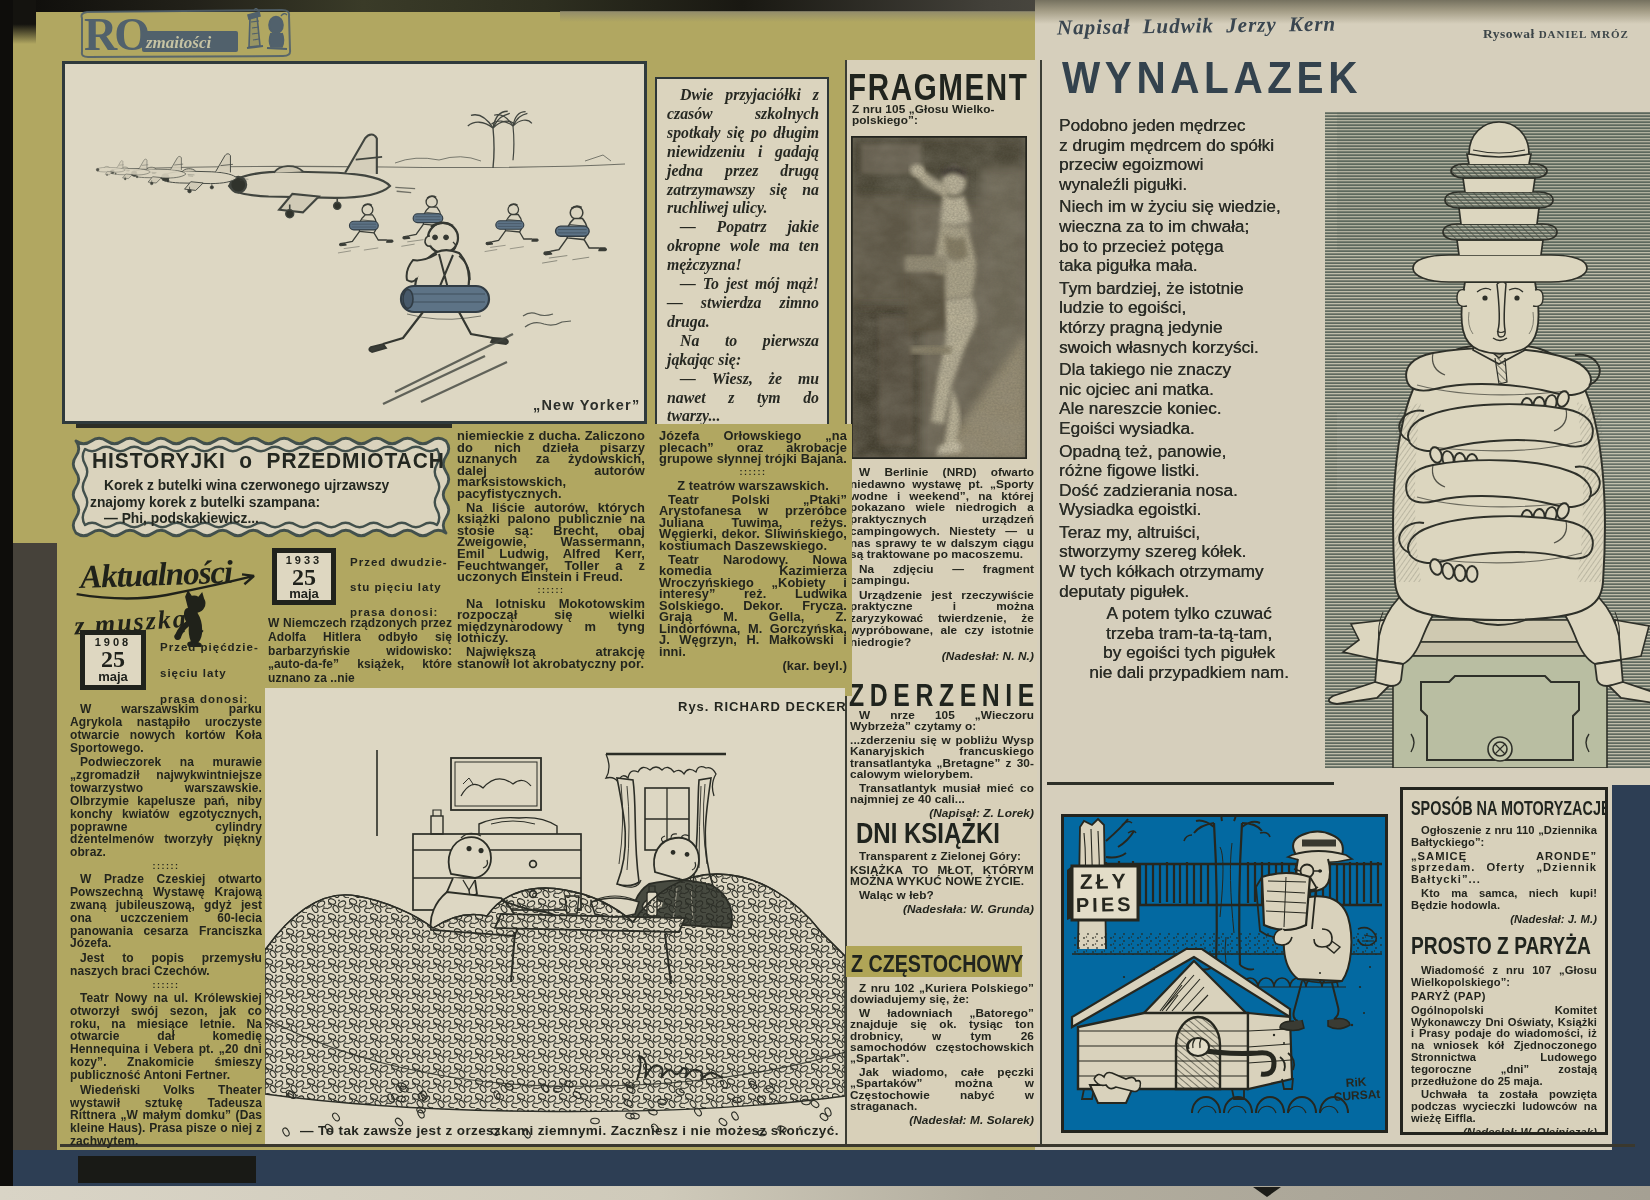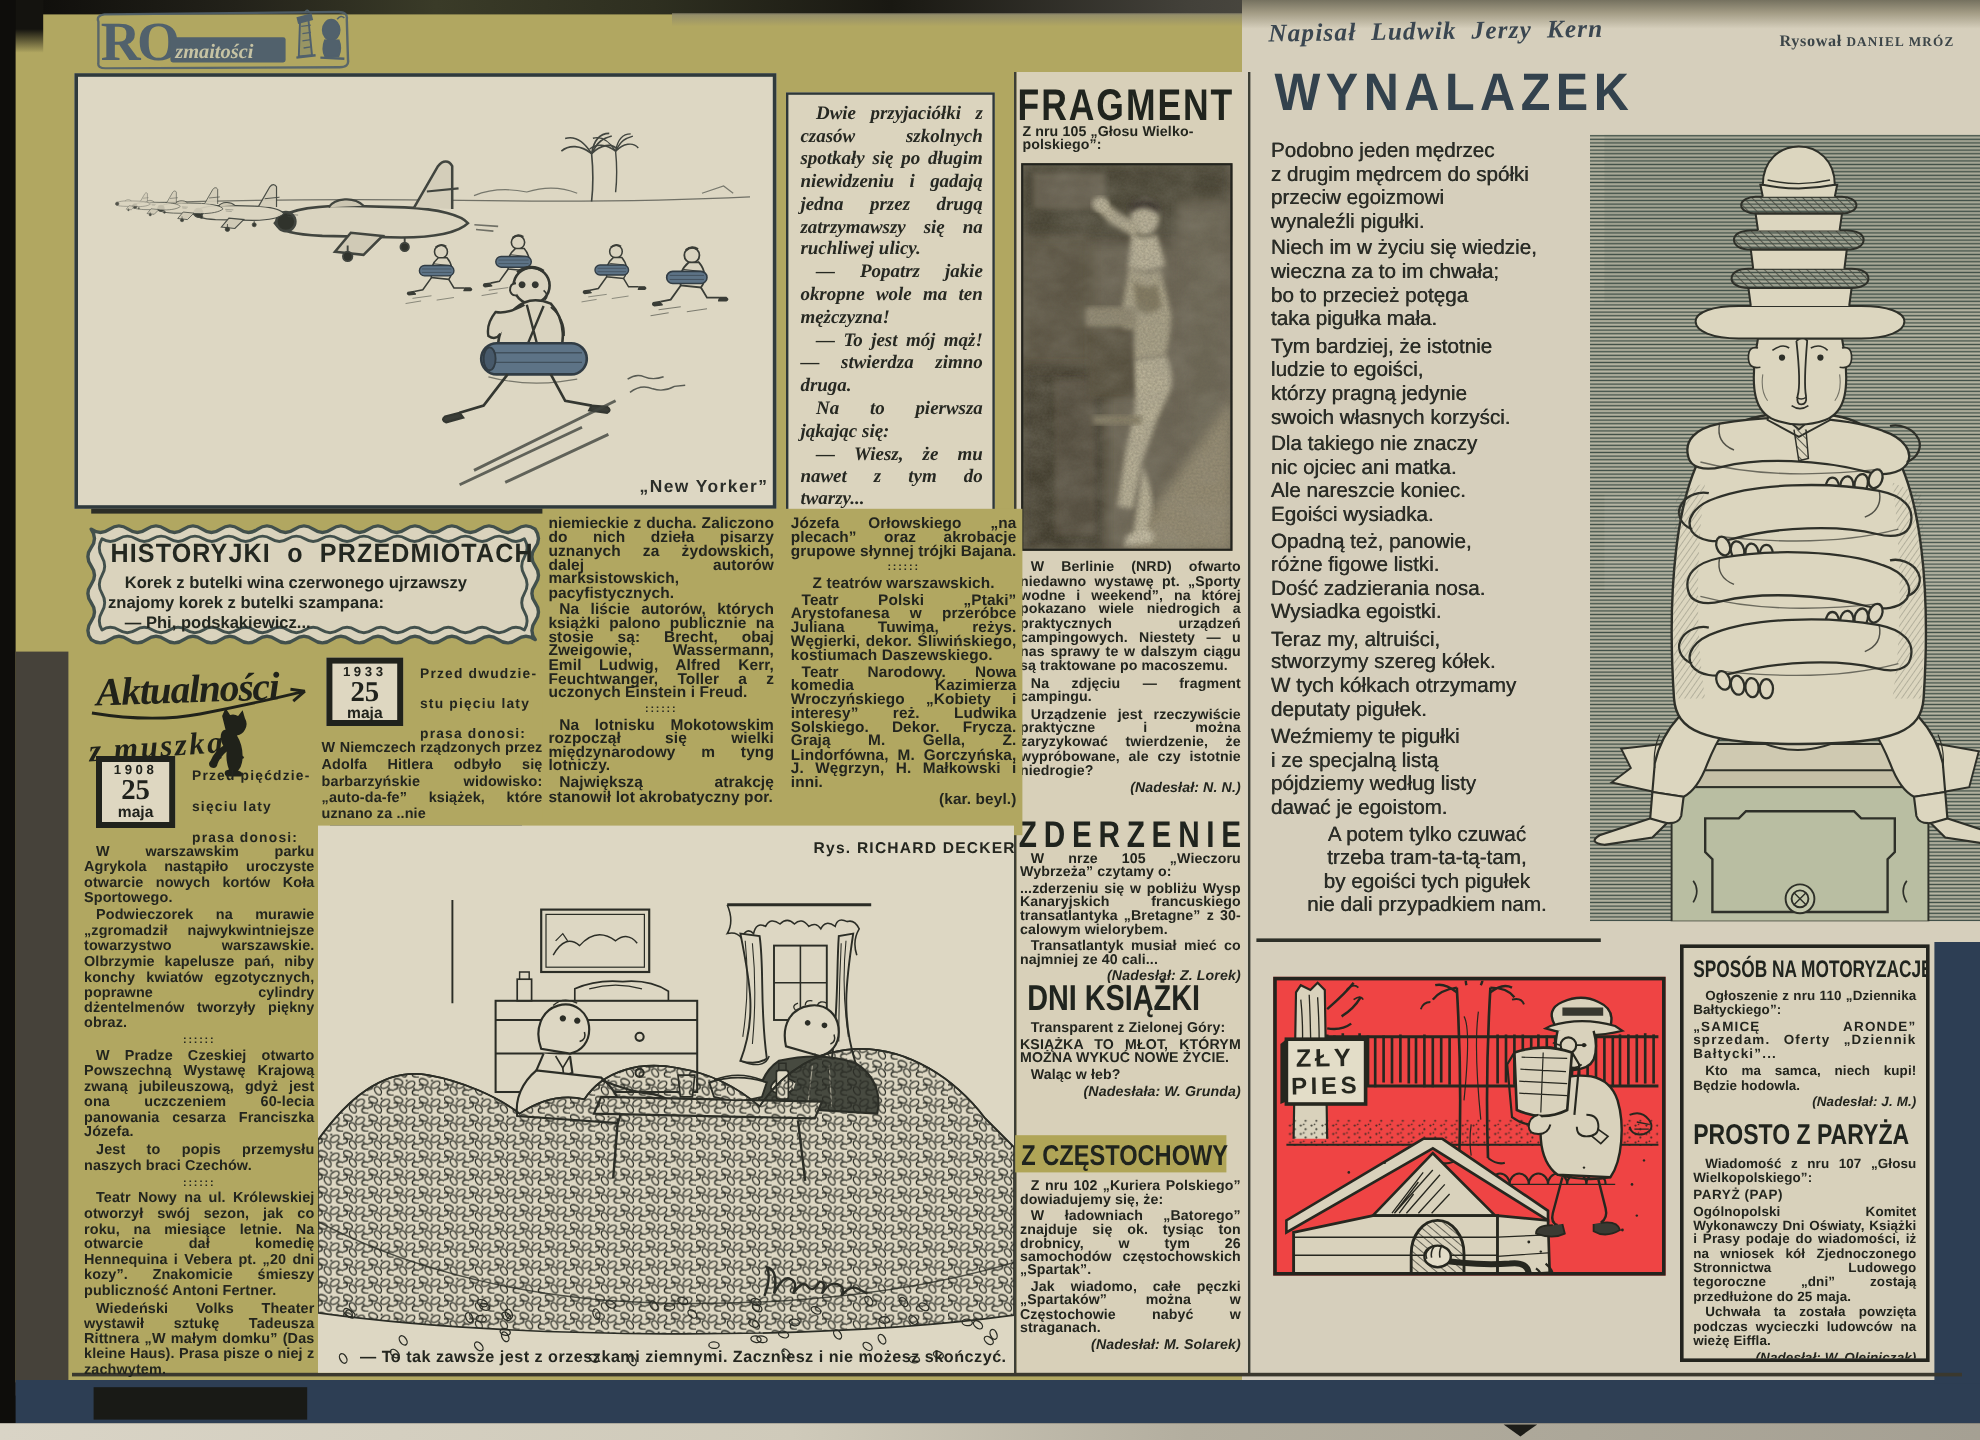--- a/index.html
+++ b/index.html
@@ -303,21 +303,21 @@
     <p>Na zdjęciu — fragment campingu.</p>
     <p>Urządzenie jest rzeczywiście praktyczne i można zaryzykować twierdzenie, że wypróbowane, ale czy istotnie niedrogie?</p>
     <p class="sig">(Nadesłał: N. N.)</p>
   </div>
 
   <div class="abs hl" style="left:849px;top:678px;font-size:31px;letter-spacing:7px;transform:scaleX(0.80);">ZDERZENIE</div>
   <div class="abs txt" style="left:850px;top:710px;width:184px;">
     <p>W nrze 105 „Wieczoru Wybrzeża” czytamy o:</p>
     <p class="ni">...zderzeniu się w pobliżu Wysp Kanaryjskich francuskiego transatlantyka „Bretagne” z 30-calowym wielorybem.</p>
     <p>Transatlantyk musiał mieć co najmniej ze 40 cali...</p>
-    <p class="sig">(Nadesłał: Z. Lorek)</p>
+    <p class="sig">(Napisał: Z. Lorek)</p>
   </div>
 
   <div class="abs hl" style="left:856px;top:816px;font-size:30px;transform:scaleX(0.80);">DNI KSIĄŻKI</div>
   <div class="abs txt" style="left:850px;top:851px;width:184px;">
     <p>Transparent z Zielonej Góry:</p>
     <p class="ni">KSIĄŻKA TO MŁOT, KTÓRYM MOŻNA WYKUĆ NOWE ŻYCIE.</p>
     <p>Waląc w łeb?</p>
     <p class="sig">(Nadesłała: W. Grunda)</p>
   </div>
 
@@ -332,21 +332,20 @@
 
   <div class="abs hl" style="left:1062px;top:53px;font-size:44px;letter-spacing:5px;transform:scaleX(0.92);color:#33424d;">WYNALAZEK</div>
 
   <div class="abs" style="left:1059px;top:116px;width:260px;font-size:17.2px;line-height:19.6px;color:#2b2d27;text-shadow:0.35px 0 0 #2b2d27;">
     <p style="margin:0 0 3px 0;">Podobno jeden mędrzec<br>z drugim mędrcem do spółki<br>przeciw egoizmowi<br>wynaleźli pigułki.</p>
     <p style="margin:0 0 3px 0;">Niech im w życiu się wiedzie,<br>wieczna za to im chwała;<br>bo to przecież potęga<br>taka pigułka mała.</p>
     <p style="margin:0 0 3px 0;">Tym bardziej, że istotnie<br>ludzie to egoiści,<br>którzy pragną jedynie<br>swoich własnych korzyści.</p>
     <p style="margin:0 0 3px 0;">Dla takiego nie znaczy<br>nic ojciec ani matka.<br>Ale nareszcie koniec.<br>Egoiści wysiadka.</p>
     <p style="margin:0 0 3px 0;">Opadną też, panowie,<br>różne figowe listki.<br>Dość zadzierania nosa.<br>Wysiadka egoistki.</p>
     <p style="margin:0 0 3px 0;">Teraz my, altruiści,<br>stworzymy szereg kółek.<br>W tych kółkach otrzymamy<br>deputaty pigułek.</p>
-    <p style="margin:0 0 3px 0;">Weźmiemy te pigułki<br>i ze specjalną listą<br>pójdziemy według listy<br>dawać je egoistom.</p>
     <p style="margin:0 0 3px 0;text-align:center;">A potem tylko czuwać<br>trzeba tram-ta-tą-tam,<br>by egoiści tych pigułek<br>nie dali przypadkiem nam.</p>
   </div>
 
   <div class="abs" id="mroz" style="left:1325px;top:112px;width:325px;height:656px;overflow:hidden;"><svg width="325" height="656" viewBox="0 0 325 656">
         <defs>
 <pattern id="hz" width="11" height="3.0" patternUnits="userSpaceOnUse">
             <rect width="11" height="3.0" fill="#d0cab3"></rect>
             <path d="M0,1.1 h11" stroke="#3d4d46" stroke-width="1.35"></path>
             <path d="M0,2.6 h11" stroke="#8a9489" stroke-width="0.45" opacity="0.6"></path>
           </pattern>
@@ -672,21 +671,21 @@
           <ellipse cx="497" cy="445" rx="4.3" ry="2.7" transform="rotate(6 497 445)"></ellipse>
           <ellipse cx="280" cy="400" rx="4.3" ry="2.7" transform="rotate(53 280 400)"></ellipse>
         </g>
         <g stroke="#2b2d26" fill="none" stroke-width="2">
           <path d="M372,392 q6,-16 2,-24 q10,2 6,22 q8,-16 14,-12 q6,2 2,12 q8,-12 12,-6 t10,-4 q6,0 2,10 q6,-10 12,-8 q8,2 4,10 q8,-10 14,-6 l8,4"></path>
         </g>
       </svg></div>
   <div class="abs" style="left:678px;top:699px;width:200px;font-size:13px;font-weight:bold;color:#24261f;letter-spacing:1px;white-space:nowrap;">Rys. RICHARD DECKER</div>
   <div class="abs" style="left:300px;top:1123px;width:545px;font-size:13.5px;font-weight:bold;color:#24261f;letter-spacing:0.4px;white-space:nowrap;">— To tak zawsze jest z orzeszkami ziemnymi. Zaczniesz i nie możesz skończyć.</div>
 
-  <div class="abs" id="zlypies" style="left:1061px;top:814px;width:327px;height:249px;background:#ef4444;border:3px solid #23241e;box-sizing:border-box;overflow:hidden;"><svg width="321" height="313" viewBox="0 0 321 313">
+  <div class="abs" id="zlypies" style="left:1061px;top:814px;width:327px;height:319px;background:#0369a1;border:3px solid #23241e;box-sizing:border-box;overflow:hidden;"><svg width="321" height="313" viewBox="0 0 321 313">
         <defs>
 <pattern id="shg" width="5" height="5" patternUnits="userSpaceOnUse" patternTransform="rotate(40)">
             <path d="M0,0 h5" stroke="#26271f" stroke-width="1.1"></path>
           </pattern>
 <pattern id="stip" width="9" height="7" patternUnits="userSpaceOnUse">
             <circle cx="2" cy="2" r="0.9" fill="#26271f"></circle>
             <circle cx="6" cy="5" r="0.9" fill="#26271f"></circle>
             <circle cx="4.5" cy="1" r="0.7" fill="#26271f"></circle>
           </pattern>
 </defs>

